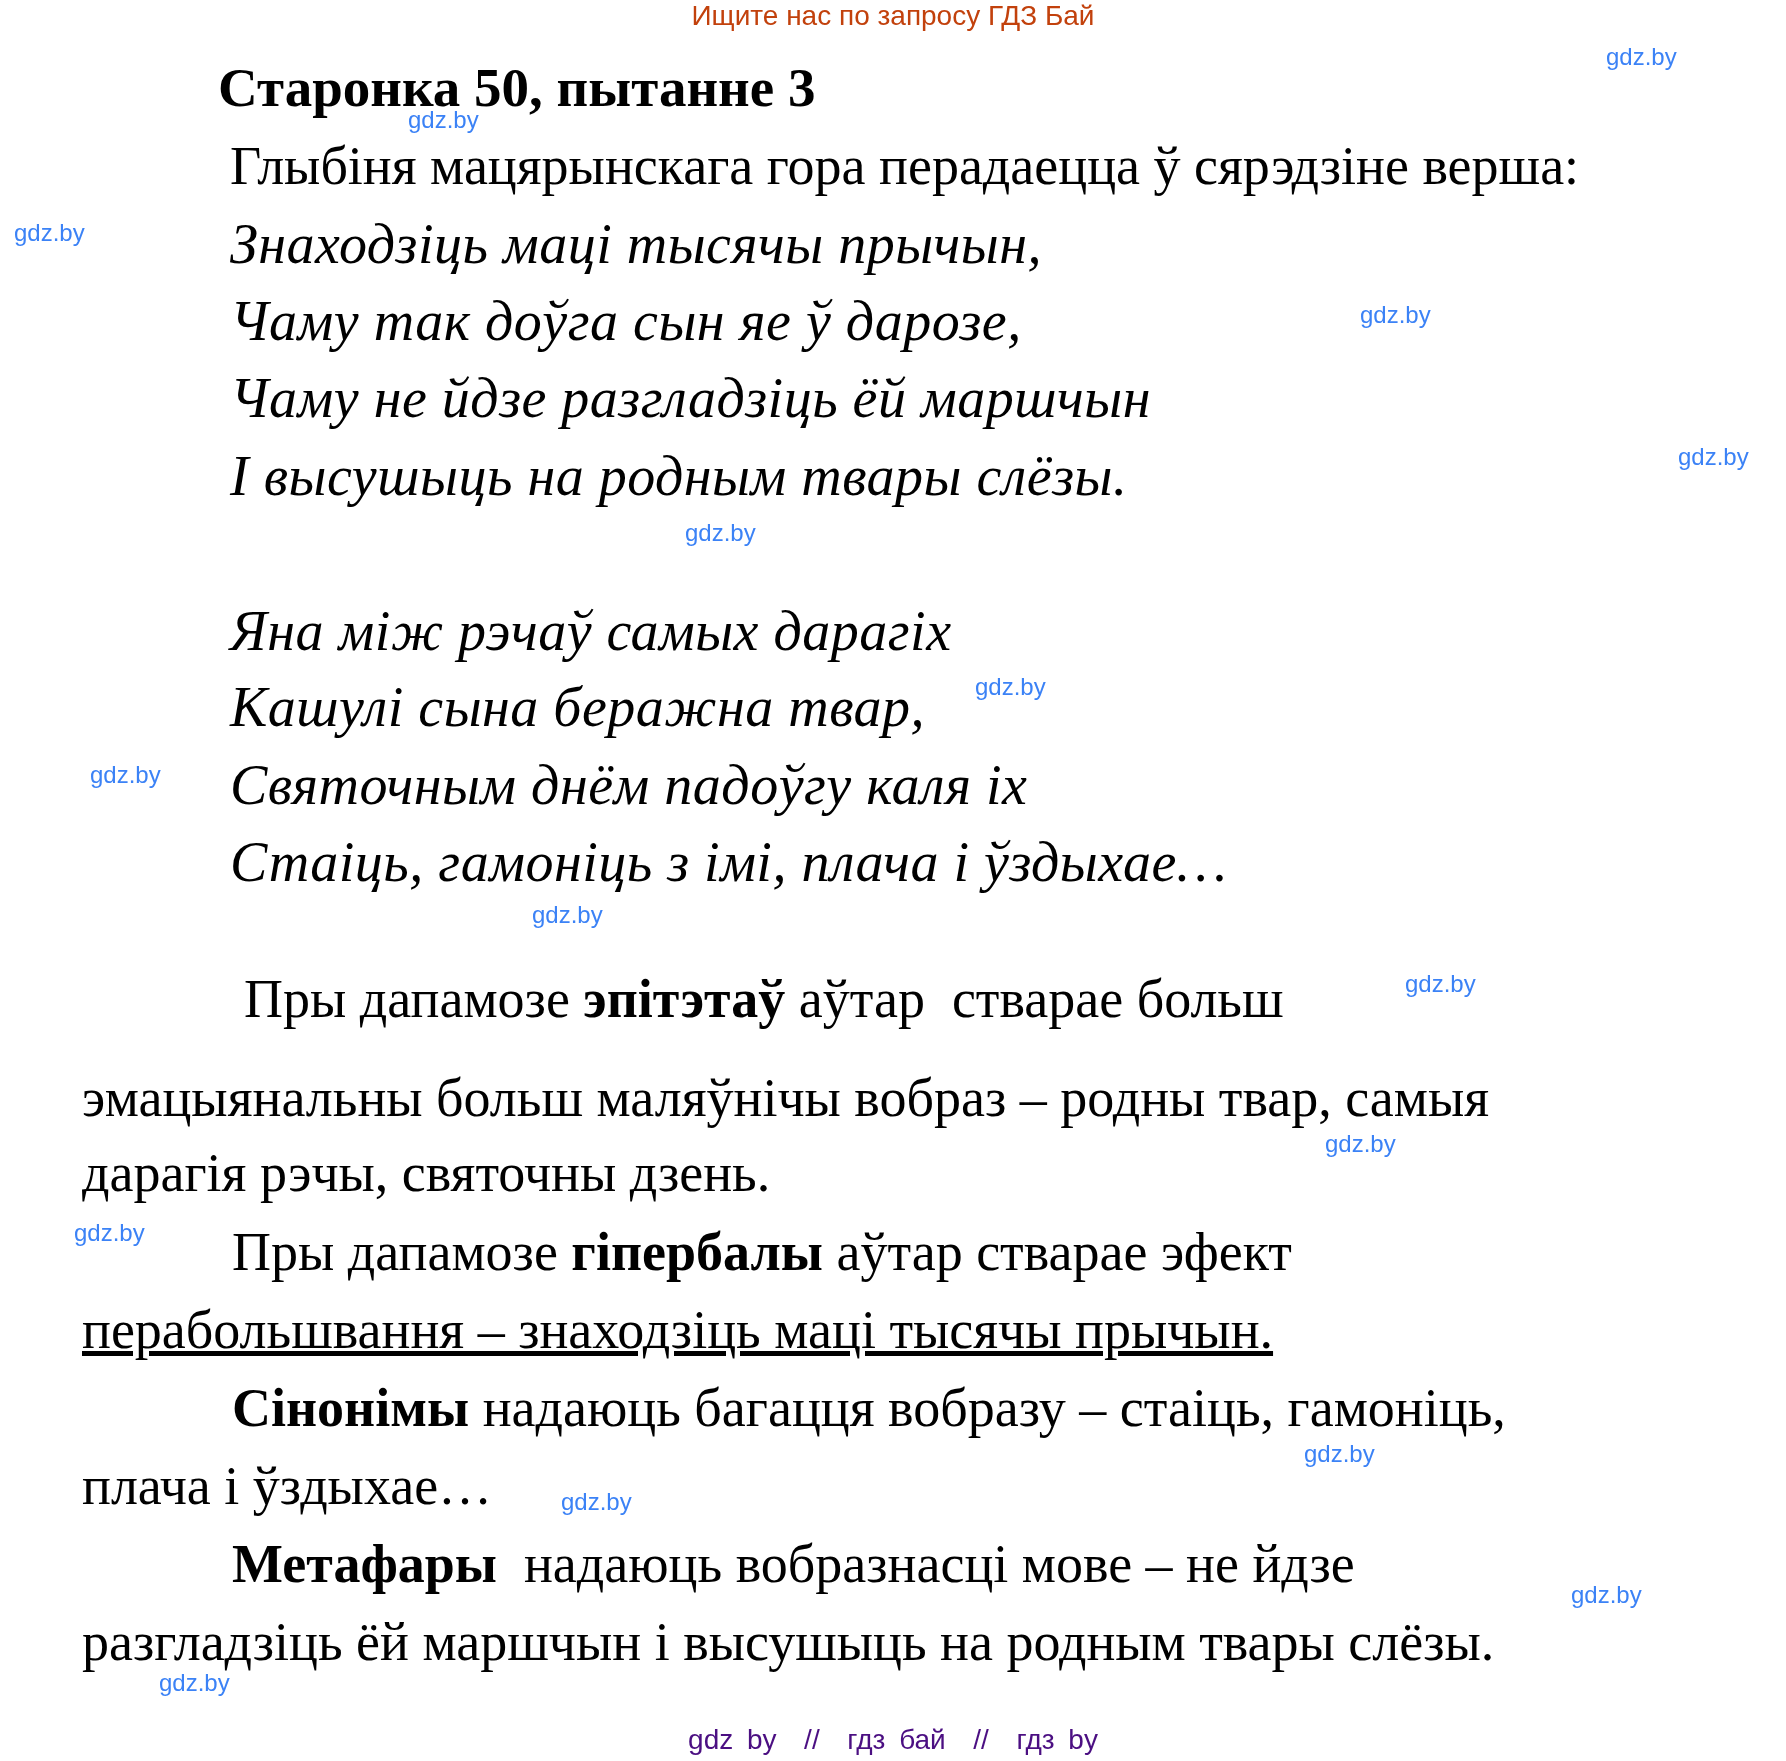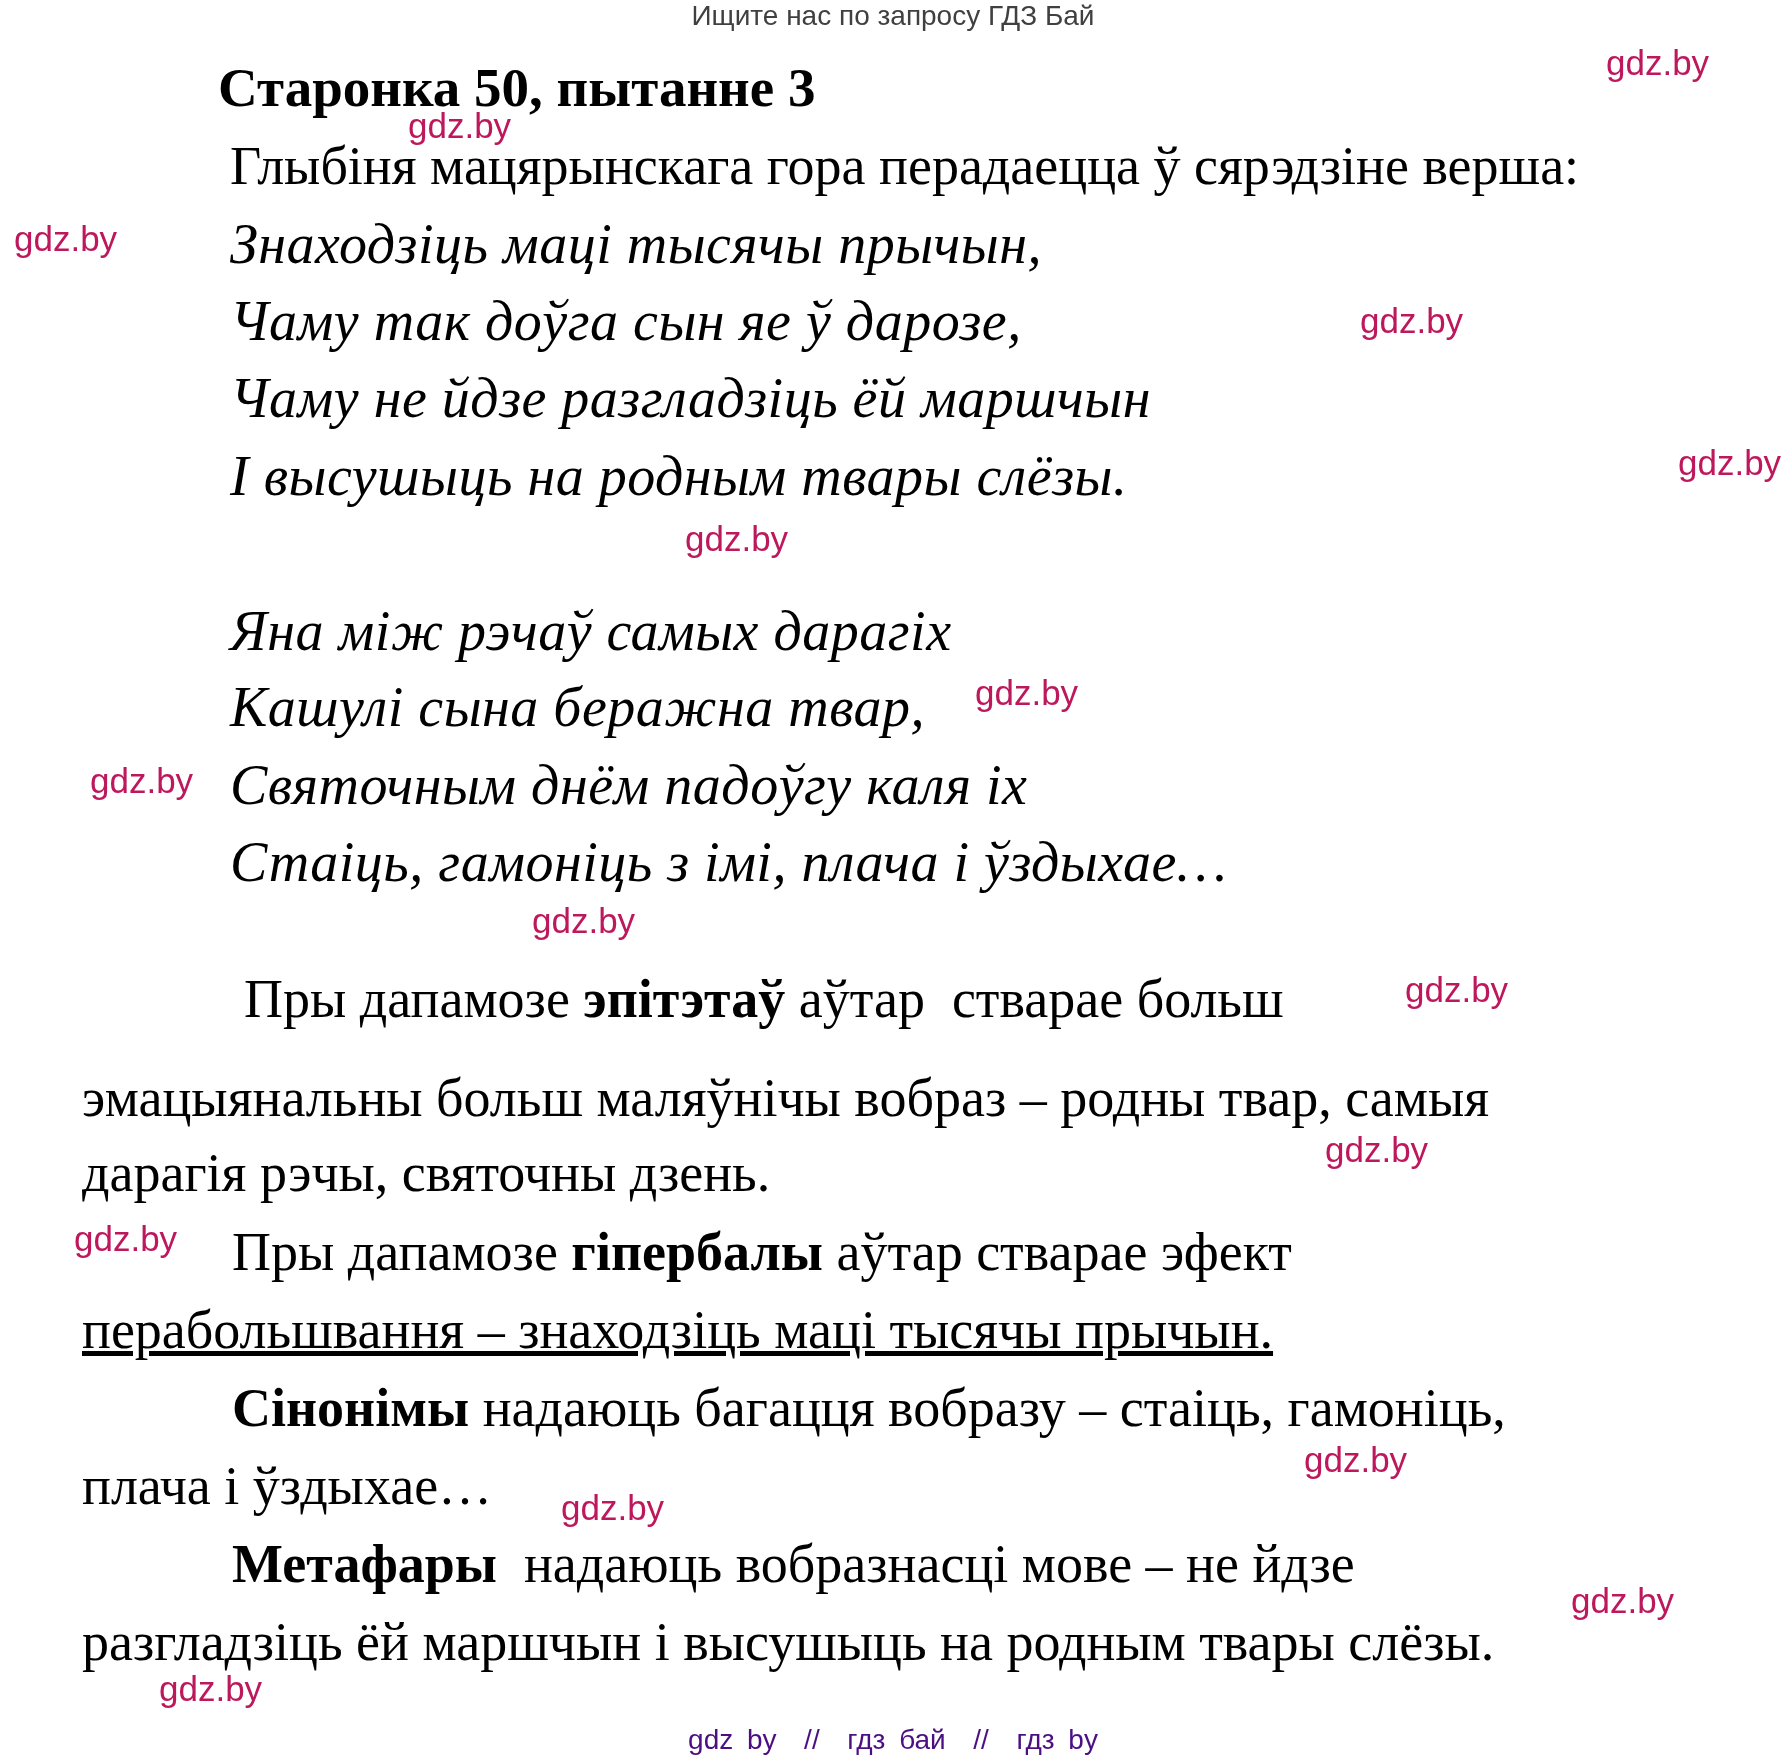--- a/index.html
+++ b/index.html
@@ -1,24 +1,24 @@
 <!DOCTYPE html>
 <html><head>
 <meta charset="utf-8">
 <style>
   html, body { margin:0; padding:0; background:#ffffff; }
   body { width:1786px; height:1761px; position:relative; overflow:hidden; color:#000; }
   .abs { position:absolute; white-space:pre; line-height:1; }
-  .banner { font-family:"Liberation Sans", sans-serif; font-size:28px; color:#404040; top:2px; left:0; width:1786px; text-align:center; }
+  .banner { font-family:"Liberation Sans", sans-serif; font-size:28px; color:#c2410c; top:2px; left:0; width:1786px; text-align:center; }
   .footer { font-family:"Liberation Sans", sans-serif; font-size:28px; color:#4b0f82; top:1726px; left:0; width:1786px; text-align:center; word-spacing:6px; }
   .title { font-family:"Liberation Serif", serif; font-weight:bold; font-size:55px; }
   .serif { font-family:"Liberation Serif", serif; font-size:54px; }
   .verse { font-family:"Liberation Serif", serif; font-style:italic; font-size:56px; letter-spacing:0.5px; }
   .bold { font-weight:bold; }
-  .wm { font-family:"Liberation Sans", sans-serif; font-size:35px; color:#be185d; }
+  .wm { font-family:"Liberation Sans", sans-serif; font-size:24px; color:#3b82f6; }
 </style>
 </head>
 <body>
 
 <div class="abs banner">Ищите нас по запросу ГДЗ Бай</div>
 
 <div class="abs title" style="left:218px; top:60px;">Старонка 50, пытанне 3</div>
 <div class="abs serif" style="left:230px; top:139px;">Глыбіня мацярынскага гора перадаецца ў сярэдзіне верша:</div>
 
 <div>

